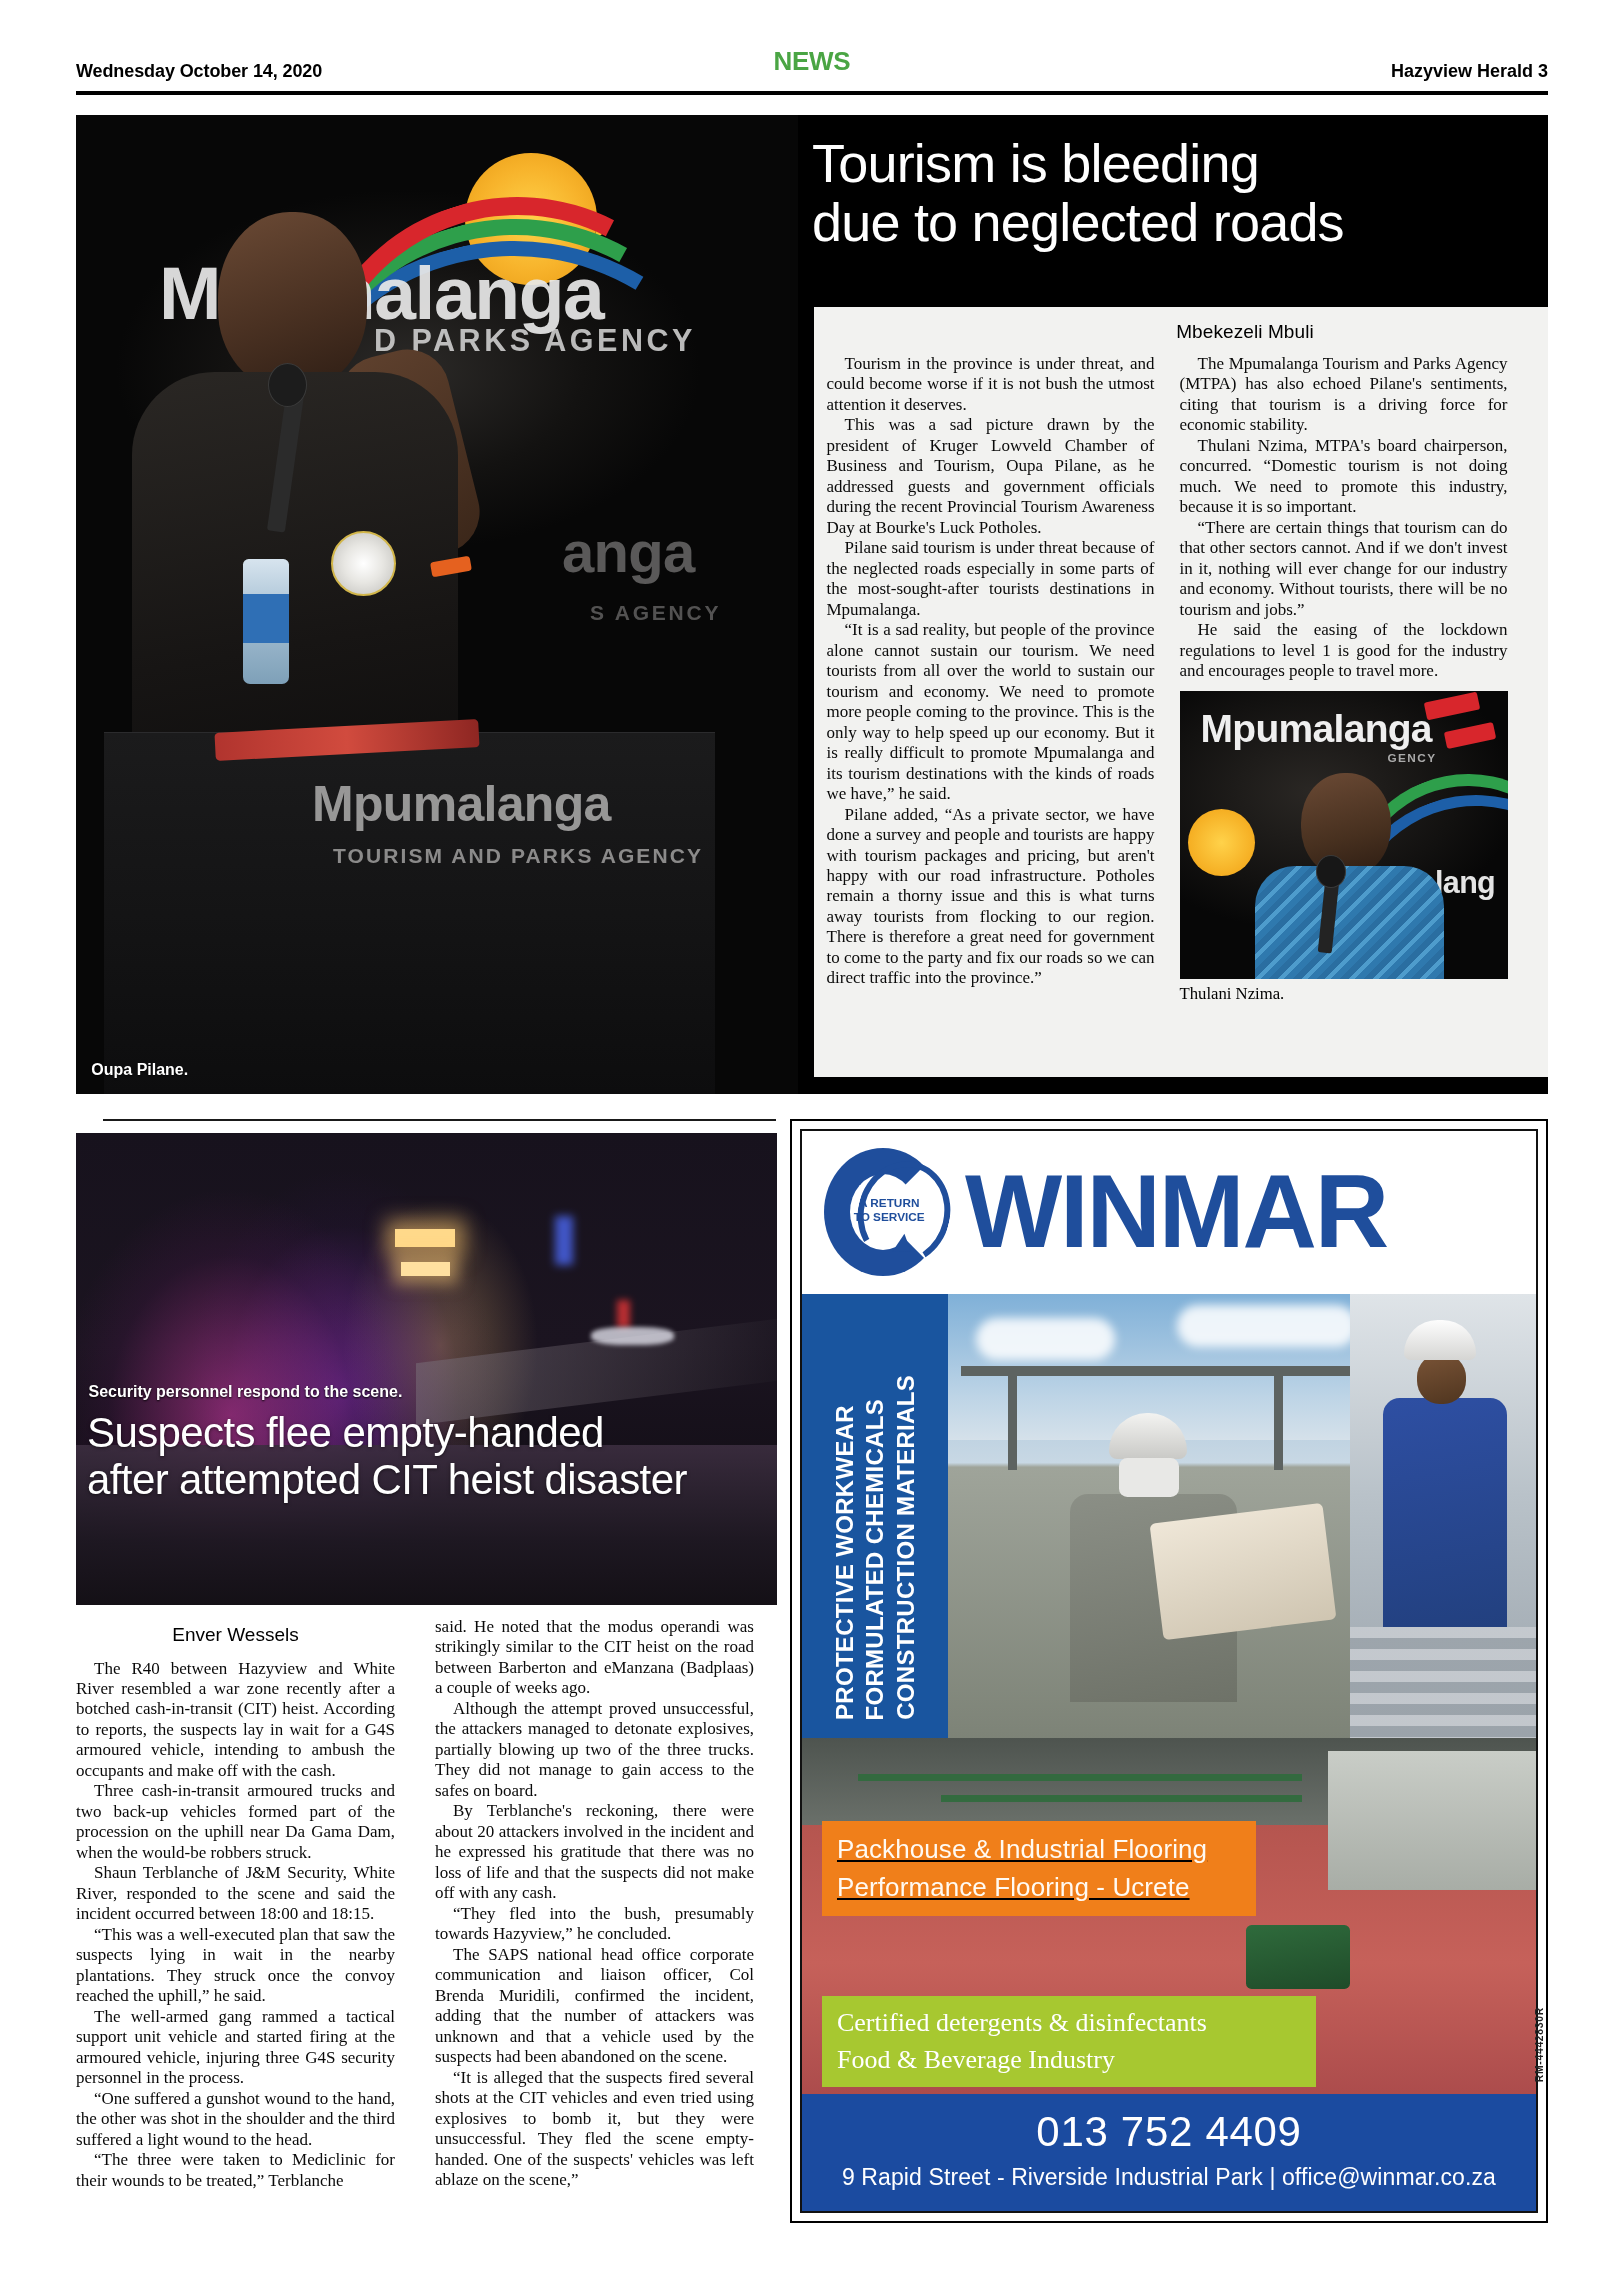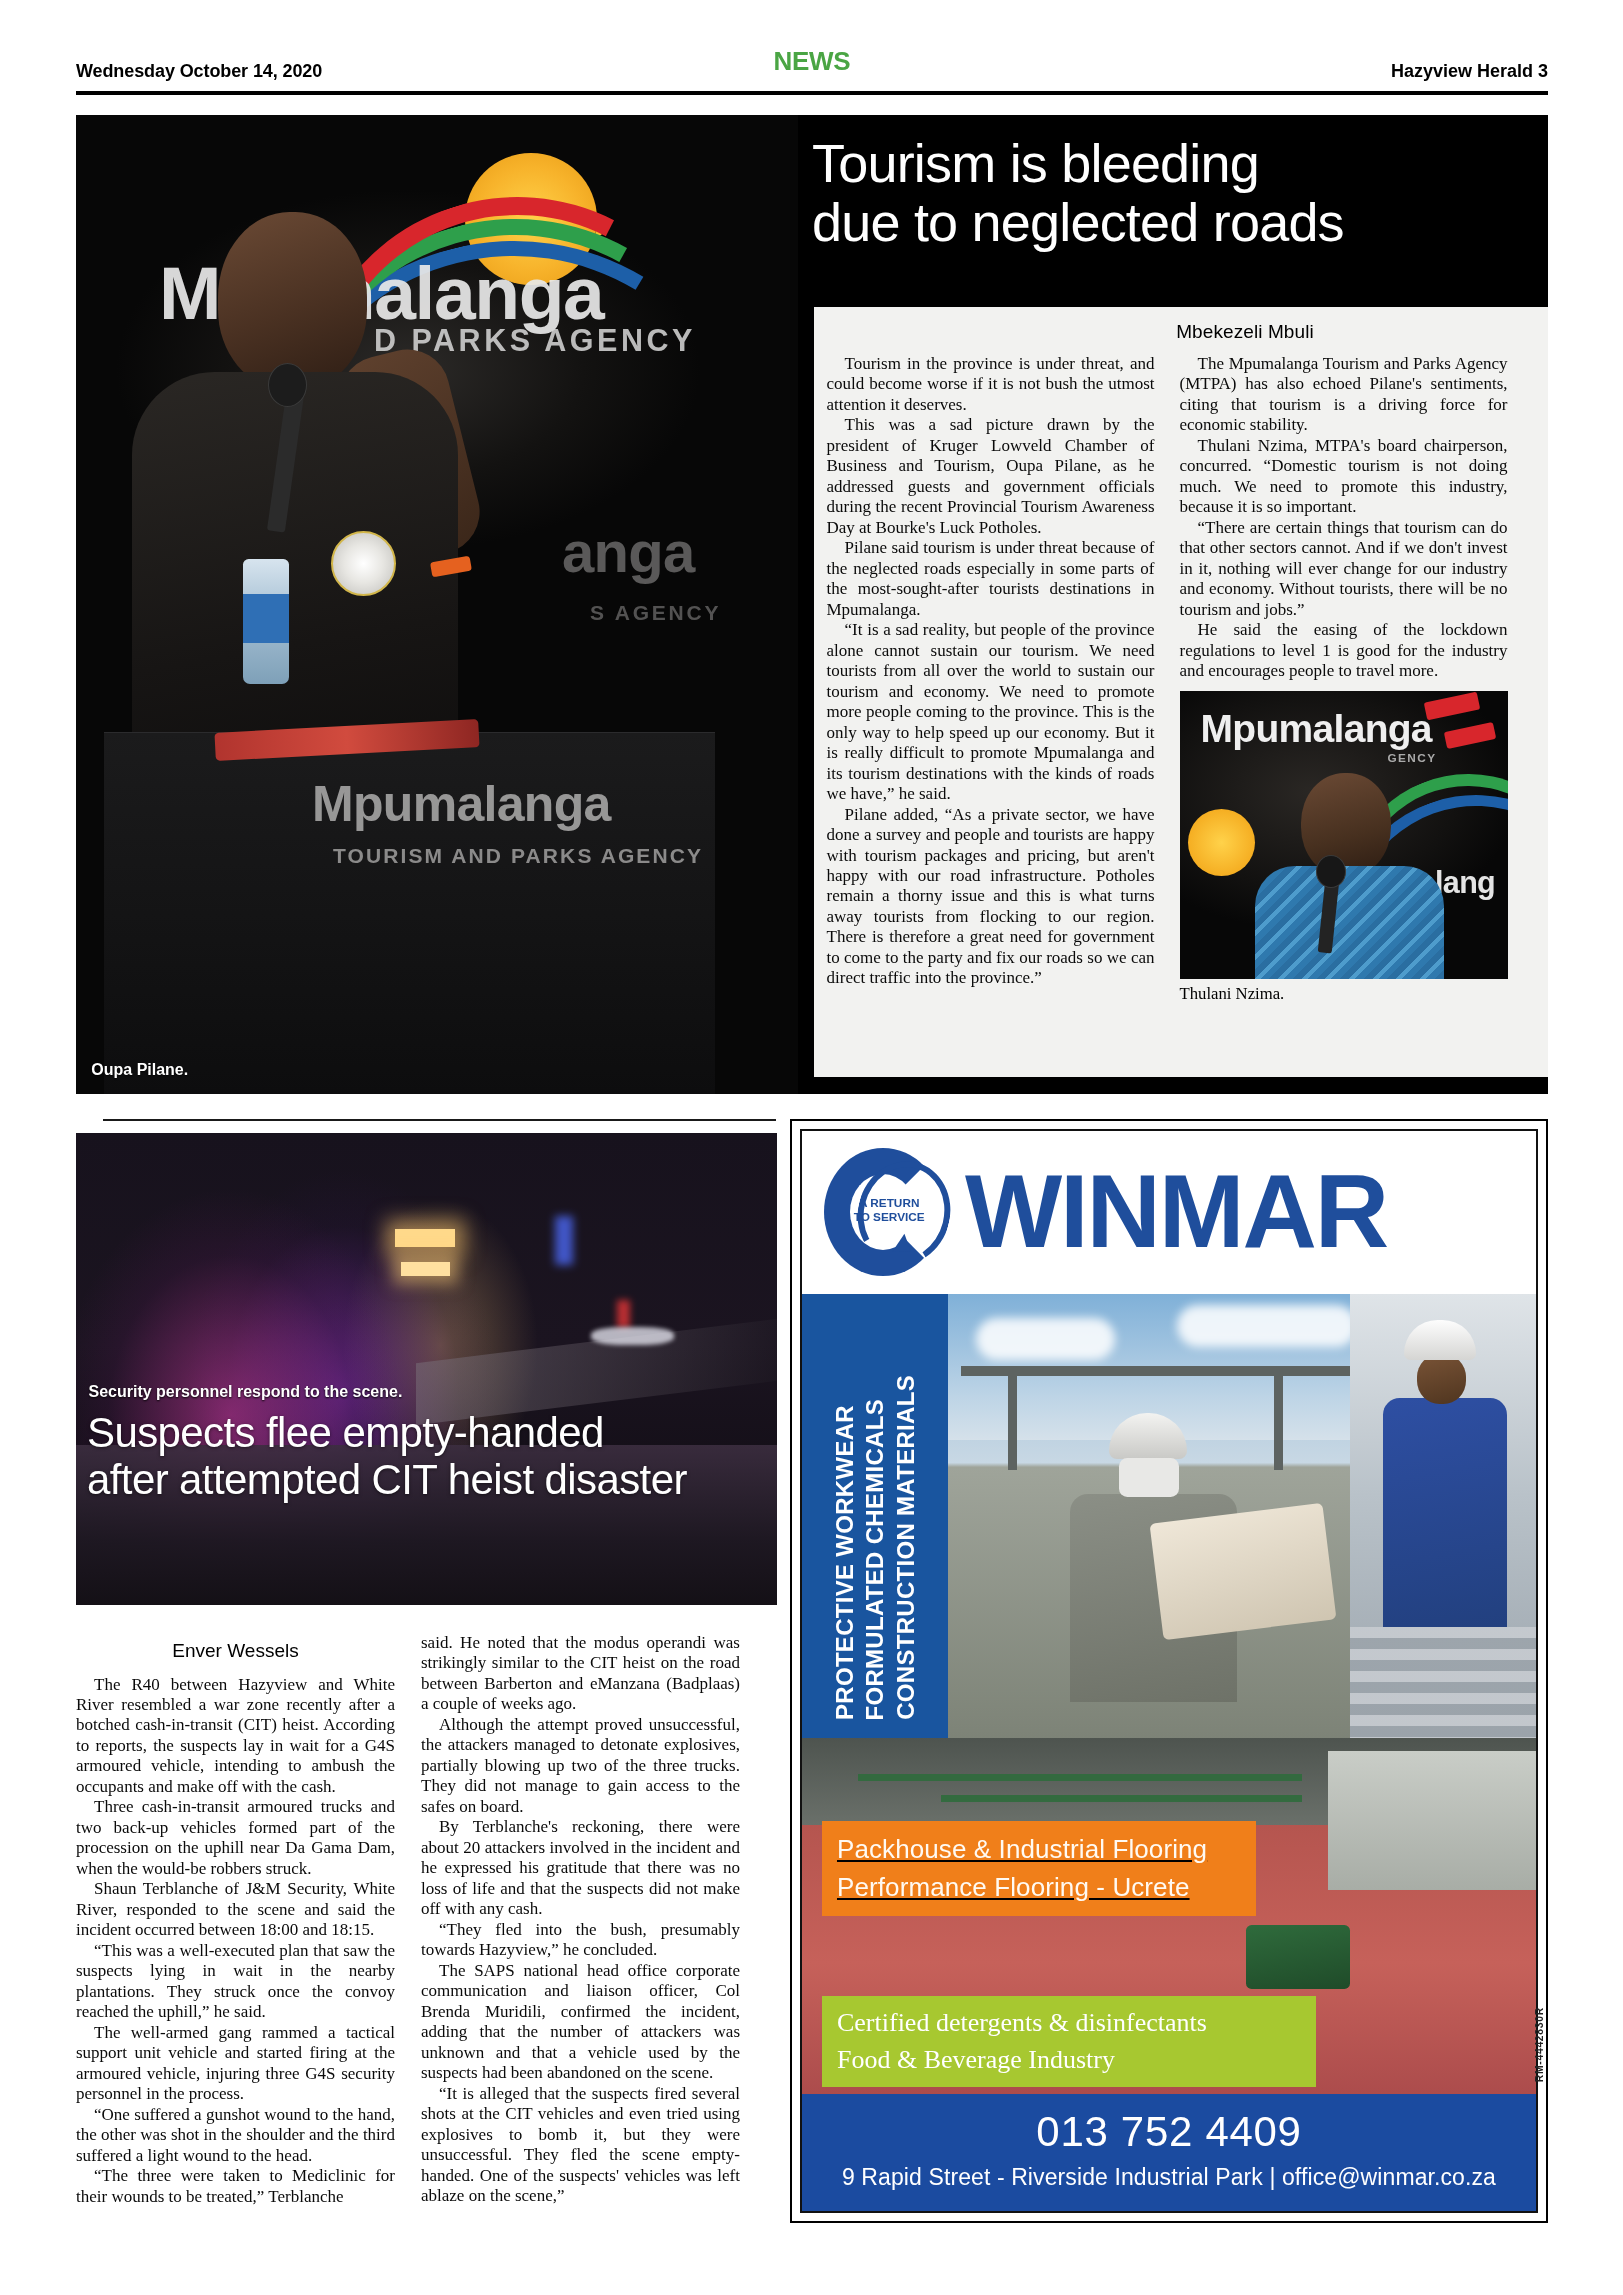--- a/index.html
+++ b/index.html
@@ -523,23 +523,23 @@
     font-size: 42px;
     line-height: 1.12;
     letter-spacing: -0.6px;
     z-index: 4;
     text-shadow: 0 1.4px 3.5px rgba(0,0,0,.55);
     white-space: nowrap;
   }
   .cit-headline span { display: block; }
 
   .cit-body {
-    margin-top: 28px;
+    margin-top: 12px;
     display: flex;
-    gap: 26px;
+    gap: 40px;
   }
   .cit-col {
     width: 319px;
   }
   .cit-byline {
     text-align: center;
     font-family: "Liberation Sans", sans-serif;
     font-size: 19px;
     color: #000;
     margin: 7px 0 12.5px 0;

